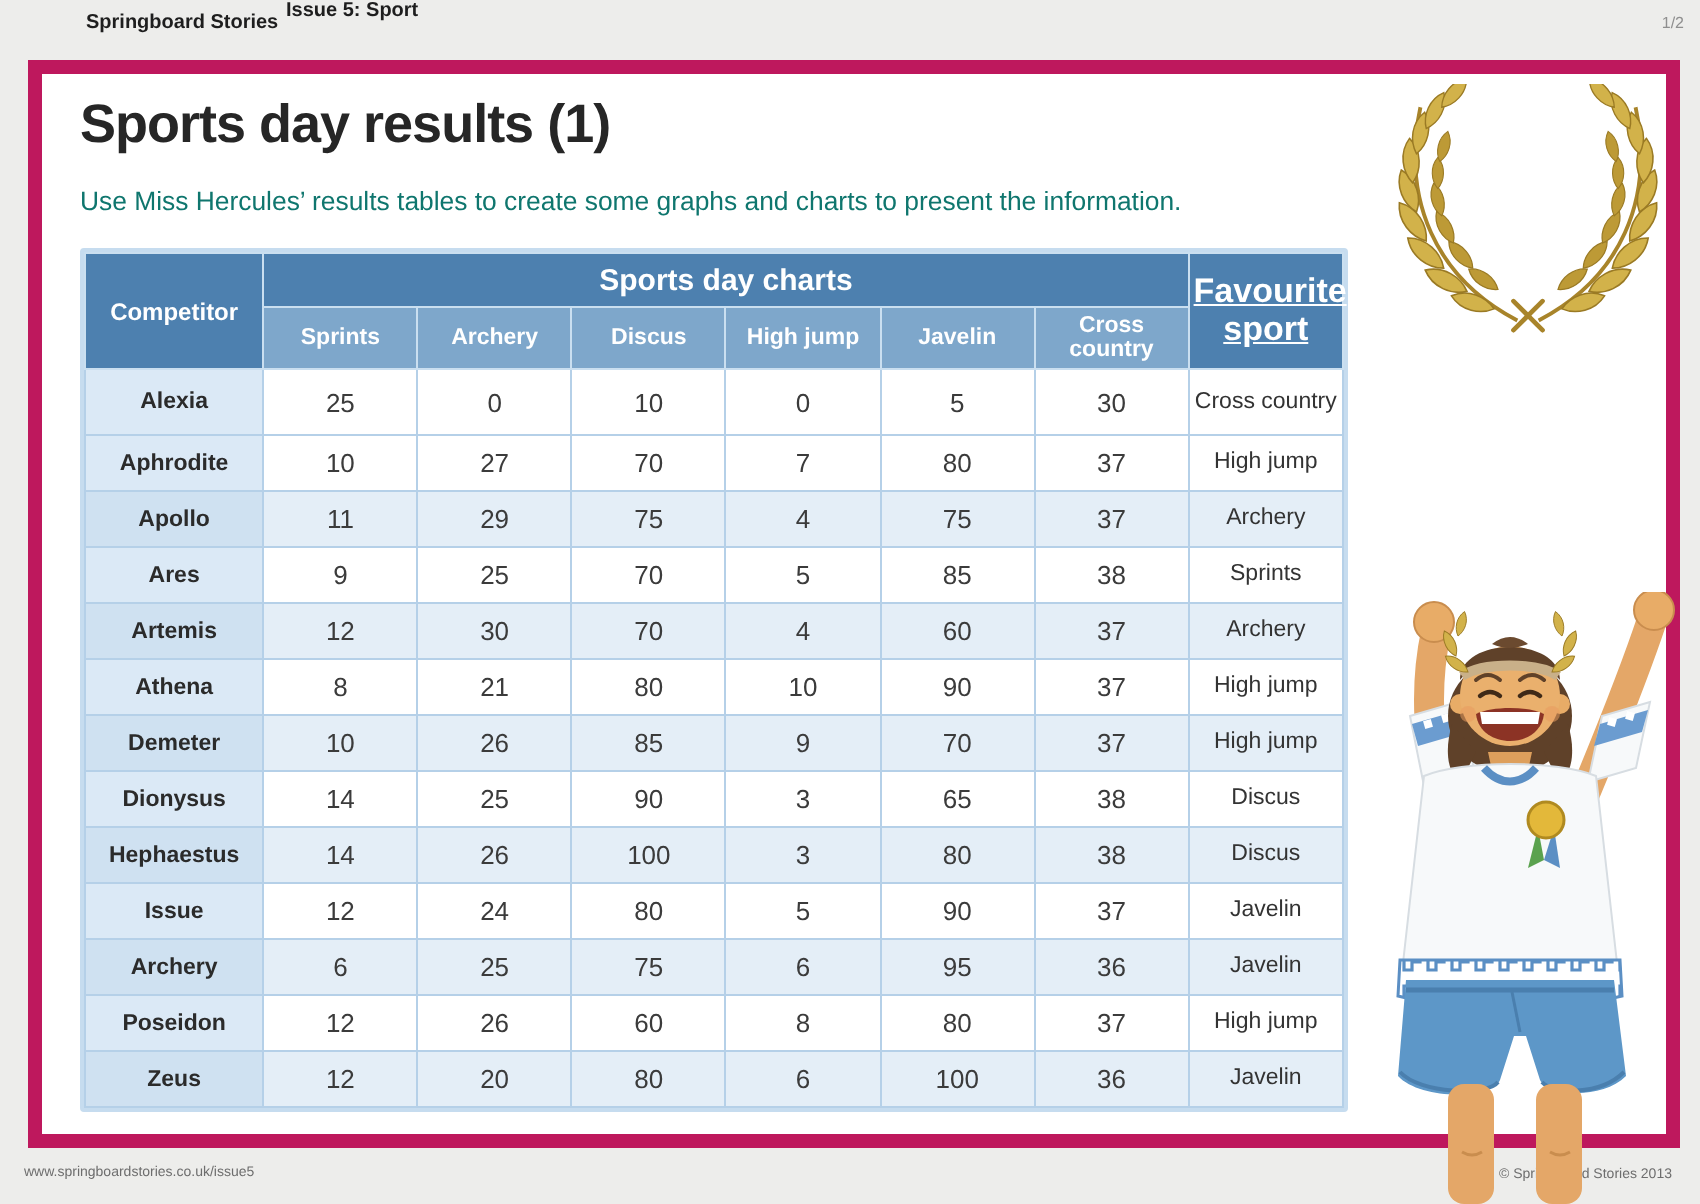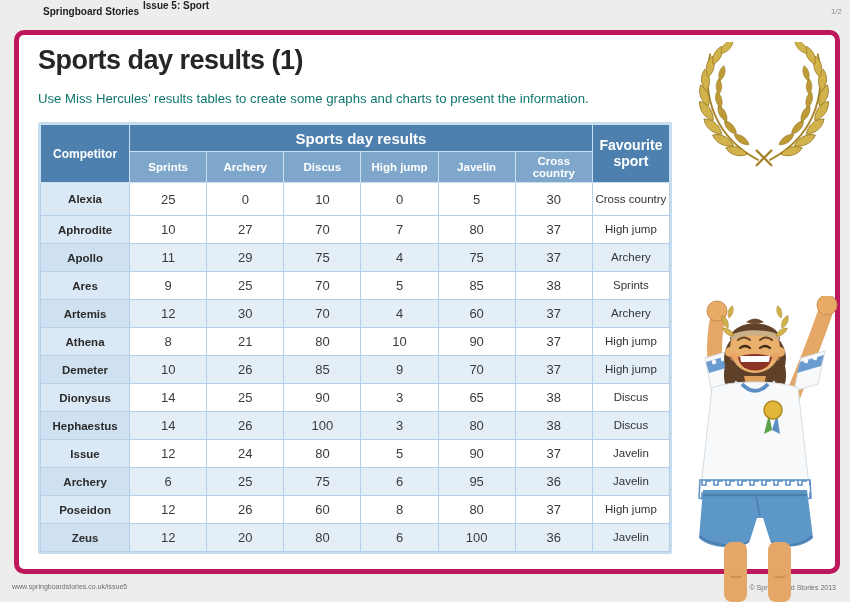--- a/index.html
+++ b/index.html
@@ -19,41 +19,41 @@
     background:#ededeb;
     font-family:"Liberation Sans","DejaVu Sans",sans-serif;
     color:#2e2e2e;
   }
   .topbar-brand{position:absolute;left:15px;top:6px;font-size:10px;font-weight:bold;color:#1e1e1e;margin-left:28px;}
   .topbar-issue{position:absolute;left:143px;top:0;font-size:10px;font-weight:bold;color:#1e1e1e;}
   .topbar-page{position:absolute;right:8px;top:7px;font-size:8px;color:#8f8f8f;}
 
   .card{
     position:absolute;left:14px;top:30px;width:826px;height:544px;
-    background:#ffffff;border:5px solid #be185d;border-radius:10px;
+    background:#ffffff;border:7px solid #be185d;border-radius:0;
   }
   .page-title{
     position:absolute;left:19px;top:10px;
     font-size:27px;font-weight:600;letter-spacing:-0.5px;color:#262626;
   }
   .page-intro{
     position:absolute;left:19px;top:56px;width:640px;
     font-size:13.2px;color:#0f766e;
   }
 
   .table-frame{
     position:absolute;left:19px;top:87px;width:634px;
     background:var(--frame);border:2px solid var(--frame);border-radius:2px;
   }
   table{border-collapse:collapse;table-layout:fixed;width:100%;}
   th,td{border:1px solid var(--table-border);text-align:center;vertical-align:middle;padding:0 2px;}
   thead th{color:#ffffff;font-weight:bold;border-color:#cadff0;}
   th.corner{background:var(--header-bg);font-size:12px;}
   th.group{background:var(--header-bg);font-size:15px;height:27px;}
-  th.fav{background:var(--header-bg);font-size:14px;line-height:1.1;}
+  th.fav{background:var(--header-bg);font-size:17px;line-height:1.1;text-decoration:underline;}
   th.sub{background:var(--subheader-bg);font-size:11.5px;height:31px;line-height:1.05;}
   tbody tr{height:28px;background:#ffffff;}
   tbody tr.tall{height:33px;}
   tbody tr.tint{background:var(--row-tint);}
   tbody th.comp{background:var(--comp-bg);font-size:11.5px;font-weight:bold;color:#2b2b2b;margin-top:12px;}
   tbody tr.tint th.comp{background:var(--comp-bg-tint);}
   tbody td{font-size:13px;color:#3b3b3b;}
   tbody td.fav-cell{font-size:11.5px;line-height:1.05;color:#333;}
 
   .footer-url{position:absolute;left:12px;top:583px;font-size:7px;color:#6d6d6d;}
@@ -81,21 +81,21 @@
           <col style="width:77px">
           <col style="width:77px">
         <col style="width:77px">
           <col style="width:77px">
           <col style="width:77px">
         <col style="width:77px">
       </colgroup>
       <thead>
         <tr>
           <th class="corner" rowspan="2">Competitor</th>
-          <th class="group" colspan="6">Sports day results</th>
+          <th class="group" colspan="6">Sports day charts</th>
           <th class="fav" rowspan="2">Favourite sport</th>
         </tr>
         <tr id="event-header-row">
             <th class="sub">Sprints</th>
             <th class="sub">Archery</th>
             <th class="sub">Discus</th>
             <th class="sub">High jump</th>
             <th class="sub">Javelin</th>
             <th class="sub">Cross country</th>
           </tr>

